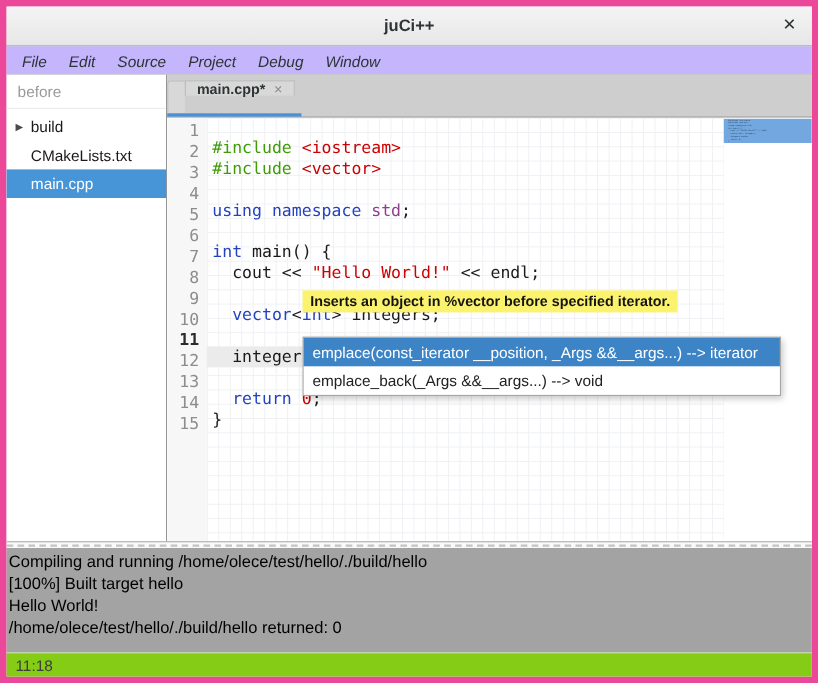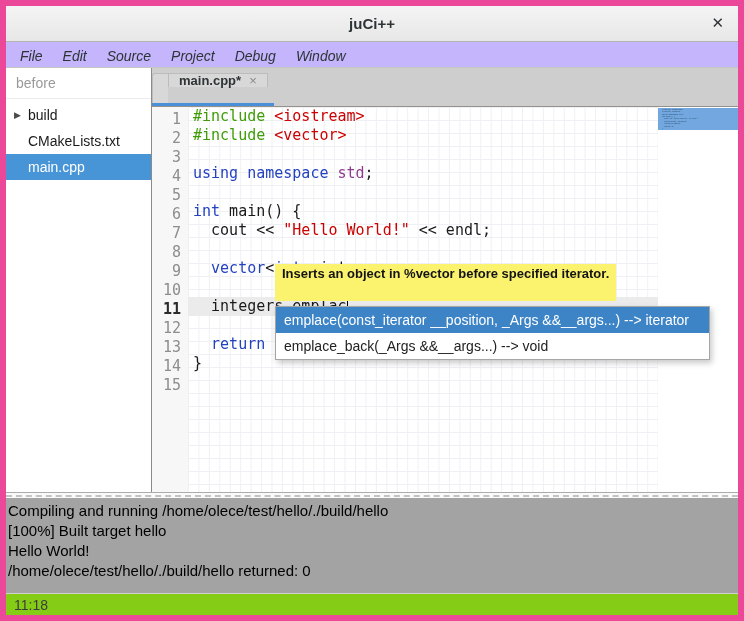--- a/index.html
+++ b/index.html
@@ -33,40 +33,40 @@
   .tab{height:14px;margin-top:5px;background:#d8d8d8;border:1px solid #bcbcbc;border-bottom:none;display:flex;align-items:center;padding:0 10px;gap:8px;box-sizing:border-box;}
   .tab-label{font-size:13px;font-weight:bold;color:#2e3436;}
   .tab-close{font-size:13px;color:#8a8a8a;}
   .tab-underline{position:absolute;left:0;bottom:0;width:122px;height:3px;background:#4a90d9;}
 
   
   .editor{flex:1 1 auto;position:relative;display:flex;min-height:0;background:#fff;overflow:hidden;}
   .gutter{width:36px;flex:0 0 36px;background:#f7f7f7;padding-top:3px;font-family:"DejaVu Sans Mono",monospace;font-size:15px;color:#8d8d8d;text-align:right;box-sizing:border-box;padding-right:7px;}
   .gutter .ln{height:19px;line-height:19px;}
   .gutter .ln.current{color:#2b2b2b;font-weight:bold;}
-  .code{flex:1 1 auto;padding-top:0;font-family:"DejaVu Sans Mono",monospace;font-size:15px;
+  .code{flex:1 1 auto;padding-top:18px;font-family:"DejaVu Sans Mono",monospace;font-size:15px;
         background-image:linear-gradient(to right,#eef0f3 1px,transparent 1px),linear-gradient(to bottom,#eef0f3 1px,transparent 1px);
         background-size:10.45px 13px;}
   .code .line{height:19px;line-height:19px;white-space:pre;padding-left:5px;}
   .code .line.current{background:#ebebeb;}
   .tok-preproc{color:#3f9c07;}
   .tok-string{color:#cc0202;}
   .tok-number{color:#cc0202;}
   .tok-keyword{color:#2442c0;}
   .tok-namespace{color:#8f3c8f;}
   .tok-plain{color:#1a1a1a;}
   .cursor{display:inline-block;width:1px;height:15px;background:#000;vertical-align:-2px;}
 
   
   .minimap{width:80px;flex:0 0 80px;background:#fff;position:relative;}
   .minimap-viewport{position:absolute;left:0;top:1px;width:80px;height:22px;background:#72a8df;}
   .minimap-text{position:absolute;left:4px;top:2px;transform:scale(0.15);transform-origin:0 0;font-family:"DejaVu Sans Mono",monospace;font-size:12px;line-height:9.5px;white-space:pre;color:#24435f;}
 
   
-  .tooltip{position:absolute;left:123px;top:157px;height:37px;line-height:20px;padding:0 7px;background:#fbf36e;color:#141414;font-size:13px;font-weight:600;white-space:nowrap;z-index:5;}
+  .tooltip{position:absolute;left:123px;top:157px;height:20px;line-height:20px;padding:0 7px;background:#fbf36e;color:#141414;font-size:13px;font-weight:600;white-space:nowrap;z-index:5;}
   .completion{position:absolute;left:123px;top:199px;width:433px;background:#fff;border:1px solid #a6a6a6;box-shadow:2px 3px 6px rgba(0,0,0,.22);z-index:6;}
   .comp-row{height:26px;line-height:26px;padding:0 8px;font-size:14px;color:#222;white-space:nowrap;overflow:hidden;}
   .comp-row.selected{background:#3d84c7;color:#fff;}
 
   
   .splitter{height:6px;flex:0 0 6px;background:#fafafa;border-top:1px solid #ababab;box-sizing:border-box;position:relative;}
   .splitter::after{content:"";position:absolute;left:0;right:0;top:2px;border-top:2px dashed #c3c3c3;}
 
   
   .output{height:95px;flex:0 0 95px;background:#a3a3a3;padding:3px 2px;box-sizing:border-box;overflow:hidden;}

